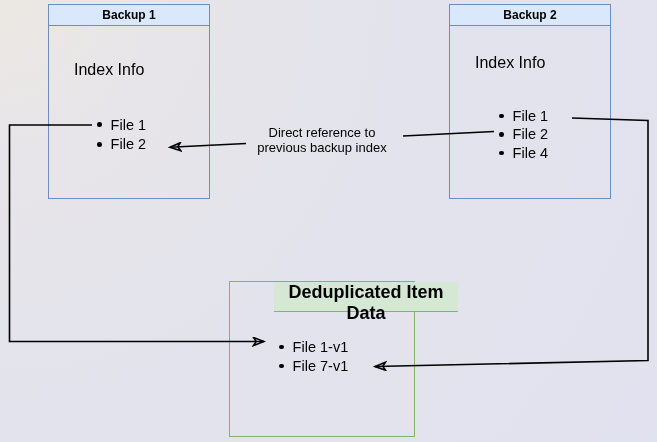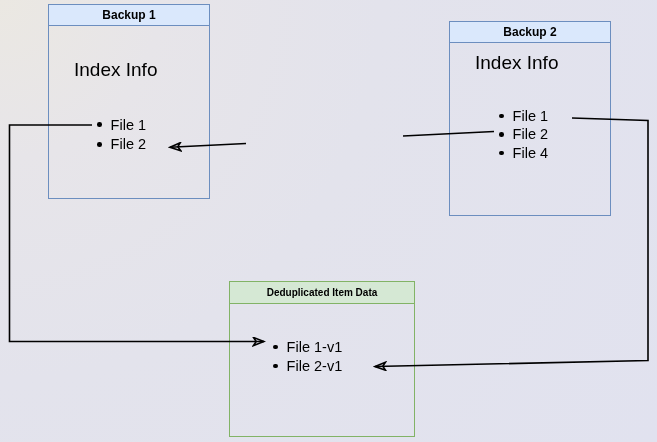--- a/index.html
+++ b/index.html
@@ -18,25 +18,25 @@
   .node.blue{border:1.4px solid #6c8ebf;}
   .node.green{border:1.4px solid #82b366;}
   .node-header{
     box-sizing:border-box;width:100%;text-align:center;font-weight:bold;
   }
   .node.blue .node-header{
     height:21px;line-height:20px;font-size:12px;
     background:#dae8fc;border-bottom:1.4px solid #6c8ebf;
   }
   .node.green .node-header{
-    height:22px;line-height:21px;font-size:10px;
-    background:#d5e8d4;border-bottom:1.4px solid #82b366;
+    height:30px;line-height:21px;font-size:18px;
+    background:#d5e8d4;border-bottom:1.4px solid #82b366;margin-left:44px;
   }
   .heading{
-    position:absolute;font-size:19px;line-height:18px;z-index:3;
+    position:absolute;font-size:16px;line-height:18px;z-index:3;
   }
   ul.blist{
     position:absolute;list-style:none;margin:0;padding:0;z-index:3;
   }
   ul.blist li{display:flex;align-items:center;}
   .dot{
     width:4.6px;height:4.6px;border-radius:50%;background:#000;
     margin-right:9px;flex:0 0 auto;
   }
   .blist .txt{font-size:14.5px;white-space:nowrap;}
@@ -65,21 +65,21 @@
     <li>
       <span class="dot"></span>
       <span class="txt">File 1</span>
     </li>
     <li>
       <span class="dot"></span>
       <span class="txt">File 2</span>
     </li>
   </ul>
 
-  <div class="node blue" style="left:449px;top:21px;width:162px;height:195px;">
+  <div class="node blue" style="left:449px;top:4px;width:162px;height:195px;">
     <div class="node-header">Backup 2</div>
   </div>
   <div class="heading" style="left:475px;top:54px;">Index Info</div>
   <ul class="blist list-b2" style="left:499px;top:106.5px;">
     <li>
       <span class="dot"></span>
       <span class="txt">File 1</span>
     </li>
     <li>
       <span class="dot"></span>
@@ -87,31 +87,35 @@
     </li>
     <li>
       <span class="dot"></span>
       <span class="txt">File 4</span>
     </li>
   </ul>
 
   <div class="node green" style="left:229px;top:281px;width:186px;height:156px;">
     <div class="node-header">Deduplicated Item Data</div>
   </div>
-  <ul class="blist list-dd" style="left:273px;top:337.5px;">
+  <ul class="blist list-dd" style="left:279px;top:337.5px;">
     <li>
       <span class="dot"></span>
       <span class="txt">File 1-v1</span>
     </li>
     <li>
       <span class="dot"></span>
-      <span class="txt">File 2-v1</span>
+      <span class="txt">File 7-v1</span>
     </li>
   </ul>
 
+  <div class="edge-label">
+    <div>Direct reference to</div>
+    <div>previous backup index</div>
+  </div>
 
   <svg class="connectors" width="657" height="442" viewBox="0 0 657 442">
     <defs>
       <marker id="arrow" markerUnits="userSpaceOnUse" markerWidth="14" markerHeight="10" refX="12" refY="5" orient="auto">
         <path d="M1.5,1 L12,5 L1.5,9 L4.2,5 Z" fill="#000" stroke="none"></path>
       </marker>
     </defs>
     <path d="M 92 125 L 9.5 125 L 9.5 341.5 L 264 341.5" marker-end="url(#arrow)"></path>
     <path d="M 572 118 L 648 120.5 L 648 360.5 L 375 366.5" marker-end="url(#arrow)"></path>
     <path d="M 494 131.5 L 403 136"></path>

